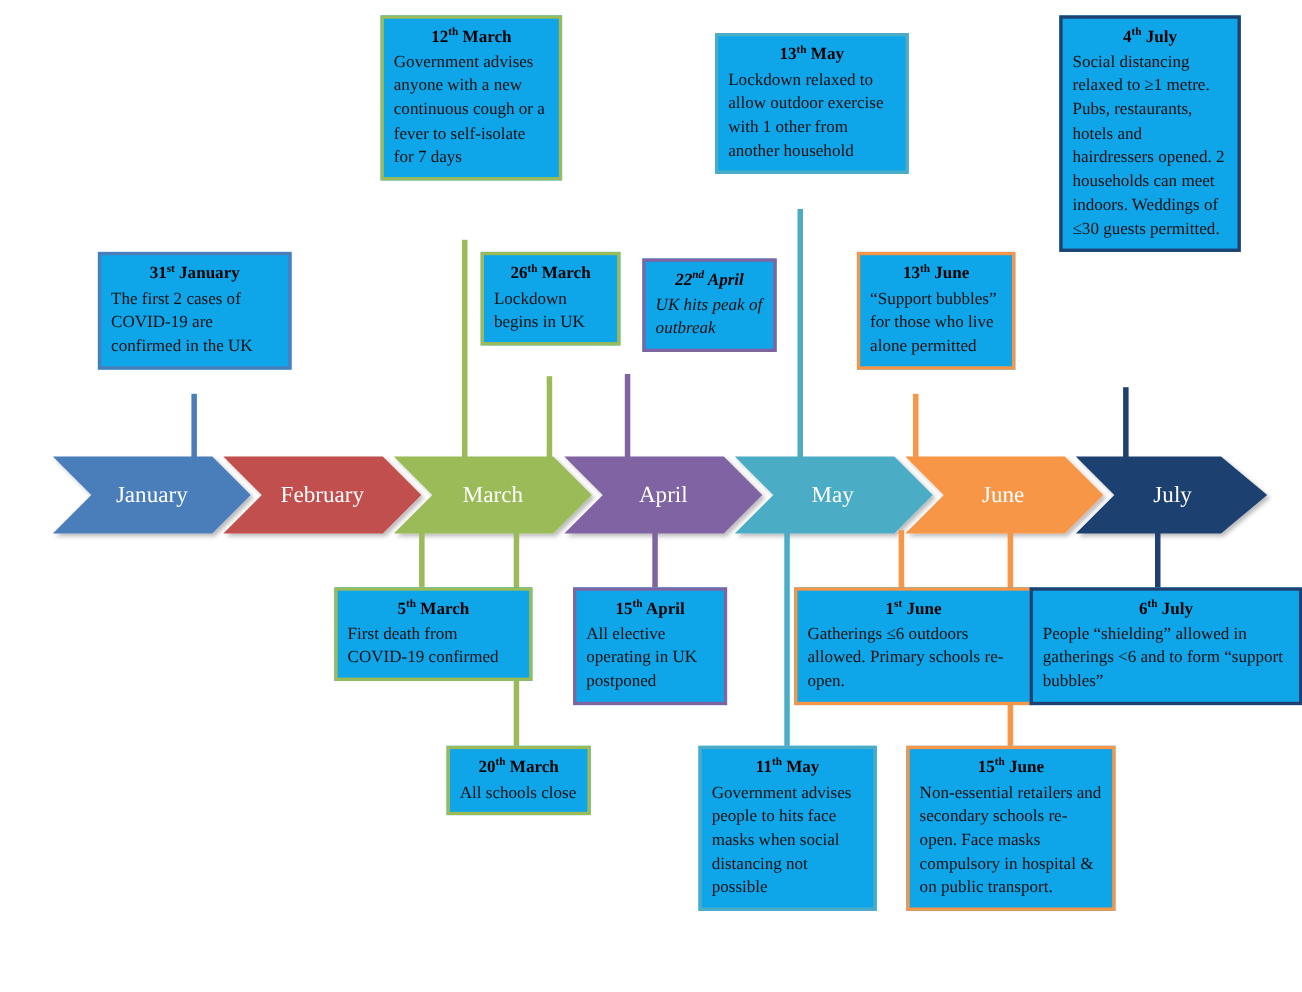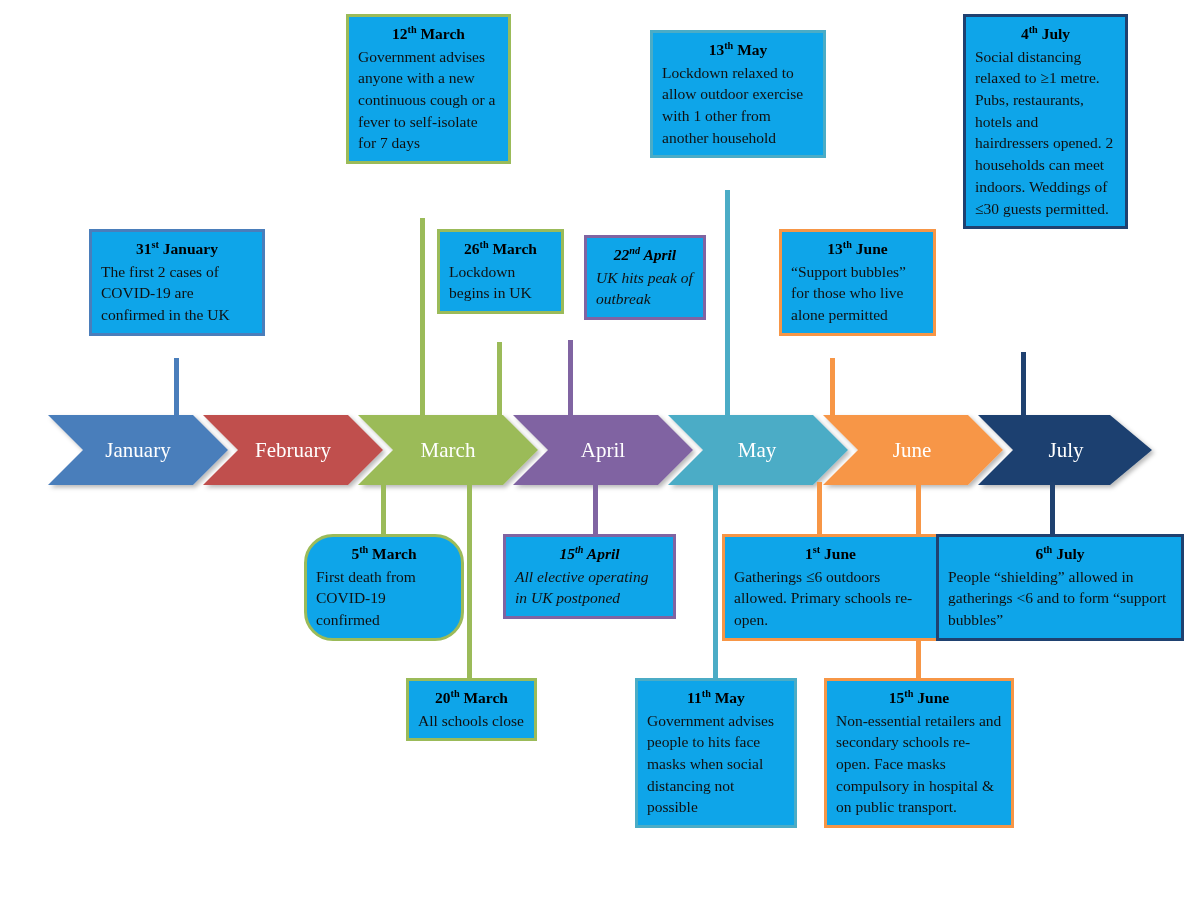--- a/index.html
+++ b/index.html
@@ -141,36 +141,36 @@
   <div class="callout" style="left:584px; top:235px; width:122px; border-color:#8064a2;font-style:italic;">
     <span class="hdr"><span>22</span><sup>nd</sup> <span>April</span></span>
     <span class="body">UK hits peak of outbreak</span>
   </div>
 
   <div class="callout" style="left:650px; top:14px; width:176px; border-color:#4bacc6;margin-top:16px;">
     <span class="hdr"><span>13</span><sup>th</sup> <span>May</span></span>
     <span class="body">Lockdown relaxed to allow outdoor exercise with 1 other from another household</span>
   </div>
 
-  <div class="callout" style="left:779px; top:229px; width:157px; border-color:#f79646;">
+  <div class="callout" style="left:779px; top:229px; width:144px; border-color:#f79646;">
     <span class="hdr"><span>13</span><sup>th</sup> <span>June</span></span>
     <span class="body">“Support bubbles” for those who live alone permitted</span>
   </div>
 
   <div class="callout" style="left:963px; top:14px; width:165px; border-color:#1f4170;">
     <span class="hdr"><span>4</span><sup>th</sup> <span>July</span></span>
     <span class="body">Social distancing relaxed to ≥1 metre. Pubs, restaurants, hotels and hairdressers opened. 2 households can meet indoors. Weddings of ≤30 guests permitted.</span>
   </div>
 
-  <div class="callout" style="left:304px; top:534px; width:160px; border-color:#9bbb59;border-radius:29px;">
+  <div class="callout" style="left:304px; top:534px; width:180px; border-color:#9bbb59;">
     <span class="hdr"><span>5</span><sup>th</sup> <span>March</span></span>
     <span class="body">First death from COVID-19 confirmed</span>
   </div>
 
-  <div class="callout" style="left:503px; top:534px; width:173px; border-color:#8064a2;font-style:italic;">
+  <div class="callout" style="left:521px; top:534px; width:140px; border-color:#8064a2;">
     <span class="hdr"><span>15</span><sup>th</sup> <span>April</span></span>
     <span class="body">All elective operating in UK postponed</span>
   </div>
 
   <div class="callout" style="left:722px; top:534px; width:217px; border-color:#f79646;">
     <span class="hdr"><span>1</span><sup>st</sup> <span>June</span></span>
     <span class="body">Gatherings ≤6 outdoors allowed. Primary schools re-open.</span>
   </div>
 
   <div class="callout" style="left:936px; top:534px; width:248px; border-color:#1f4170;">

